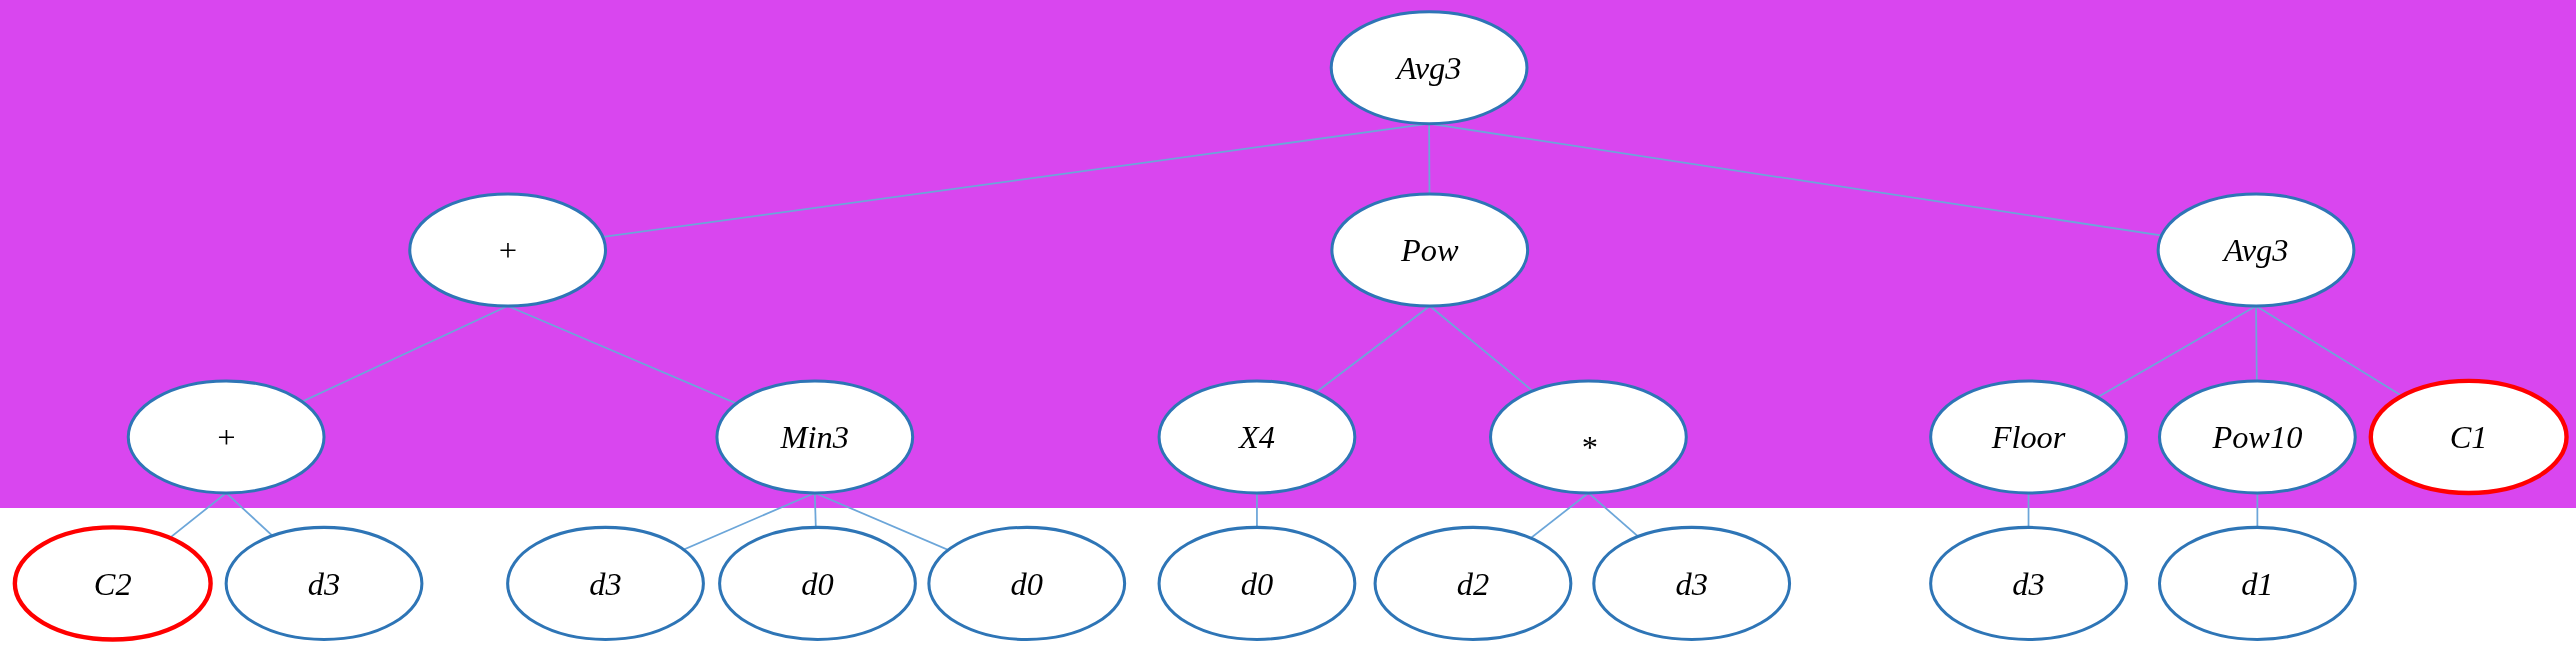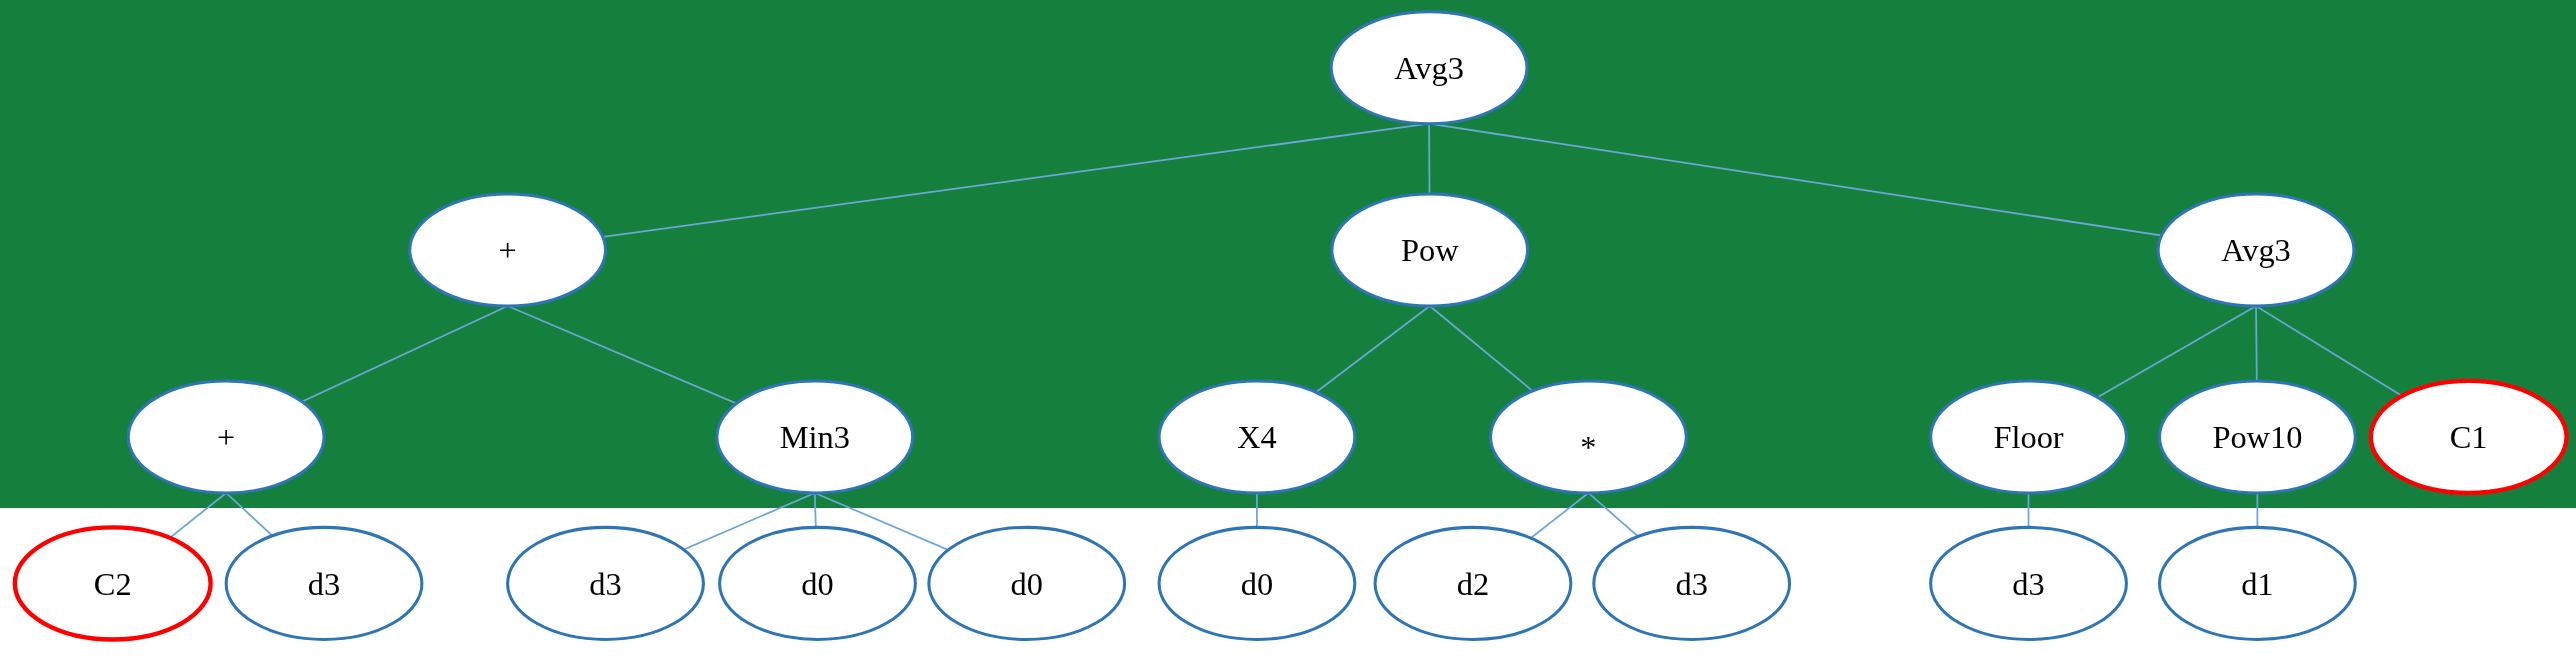--- a/index.html
+++ b/index.html
@@ -8,21 +8,22 @@
     background: #ffffff;
     width: 2576px;
     height: 670px;
     overflow: hidden;
     font-family: "Liberation Serif", serif;
   }
   .figure-wrap {
     position: relative;
     width: 2576px;
     height: 508px;
-    background: #15803d;
+    background: #d946ef;
+    font-style: italic;
   }
   svg { display: block; }
   .edge {
     stroke: #6CA6D9;
     stroke-width: 2.6;
     fill: none;
   }
   .node-ellipse {
     fill: #ffffff;
     stroke: #2E75B6;

